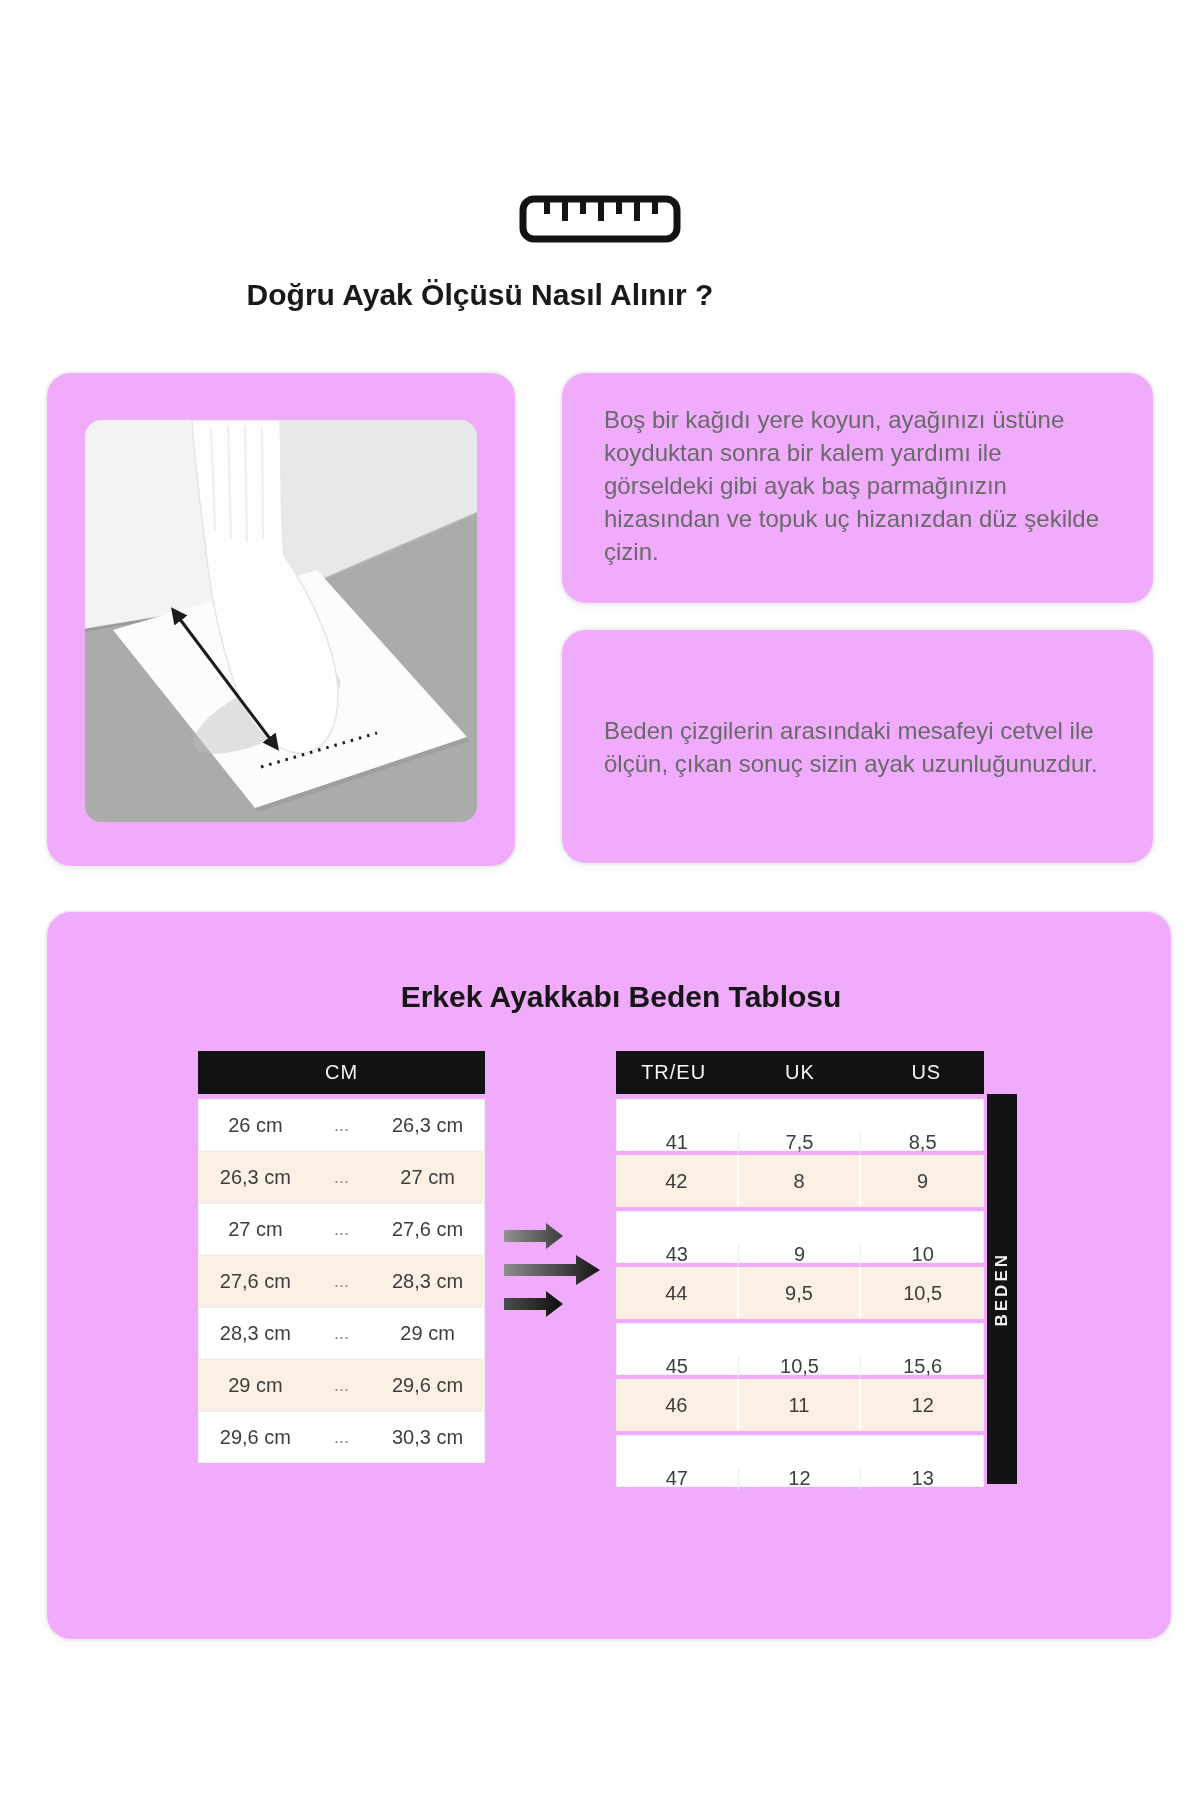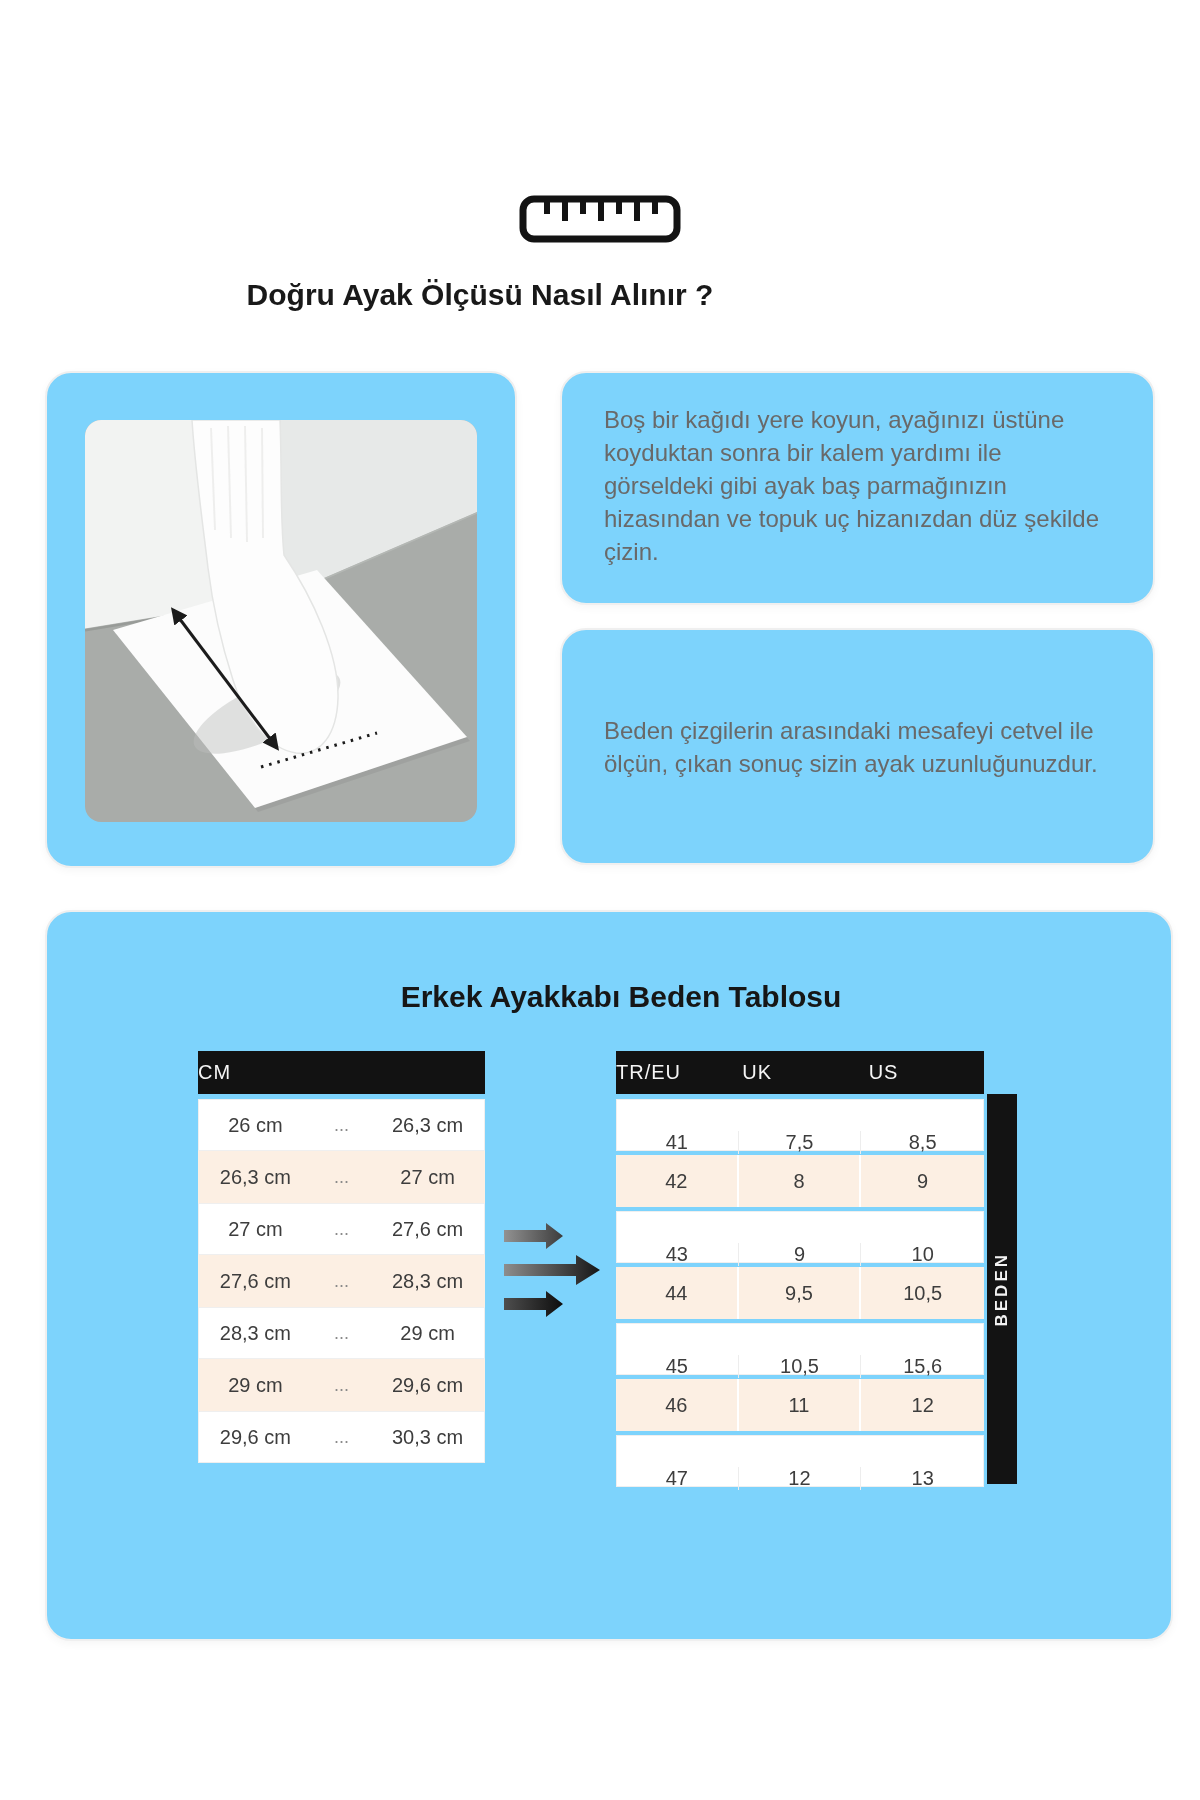--- a/index.html
+++ b/index.html
@@ -6,41 +6,41 @@
   .page{position:relative;width:1200px;height:1800px;background:#ffffff;
         font-family:"Liberation Sans",sans-serif;overflow:hidden;}
 
   
   .ruler-wrap{position:absolute;top:194px;left:50%;transform:translateX(-50%);
               width:164px;height:50px;}
   .page-title{position:absolute;top:278px;left:0;width:960px;margin:0;
               text-align:center;font-size:30px;font-weight:700;color:#191919;}
 
   
-  .card{position:absolute;background:#7dd3fc;border:2px solid #efefef;
+  .card{position:absolute;background:#f0abfc;border:2px solid #efefef;
         border-radius:26px;box-sizing:border-box;
         box-shadow:0 3px 8px rgba(0,0,0,0.04);}
   .image-card{left:45px;top:371px;width:472px;height:497px;}
   .photo{position:absolute;left:38px;top:47px;width:392px;height:402px;
          border-radius:16px;overflow:hidden;}
   .text-card-1{left:560px;top:371px;width:595px;height:234px;}
   .text-card-2{left:560px;top:628px;width:595px;height:237px;}
   .instruction{margin:0;padding:0 45px 0 42px;font-size:24px;line-height:33px;
                color:#696969;}
   .text-card-1 .instruction{padding-top:30px;}
   .text-card-2{display:flex;align-items:center;}
 
   
   .chart-card{left:45px;top:910px;width:1128px;height:731px;}
   .chart-title{margin:12px;position:absolute;top:56px;left:0;width:100%;
                text-align:center;font-size:30px;font-weight:700;color:#161616;}
 
   .tbl{position:absolute;box-sizing:border-box;}
   .tbl-header{height:43px;background:#121212;color:#f5f5f5;display:grid;
-              align-items:center;font-size:20px;
+              align-items:center;text-align:center;font-size:20px;
               letter-spacing:1px;margin-bottom:5px;}
   .cm-table{left:151px;top:139px;width:287px;}
   .cm-table .tbl-header{grid-template-columns:100%;}
   .cm-row{height:52px;margin-bottom:0;display:grid;
           grid-template-columns:40% 20% 40%;align-items:center;
           text-align:center;font-size:20px;color:#3d3d3d;box-sizing:border-box;}
   .row-white{background:#ffffff;box-shadow:inset 0 0 0 1px #efefef;}
   .row-peach{background:#fcefe3;}
   .dots{color:#8a8a8a;font-size:18px;}
 

